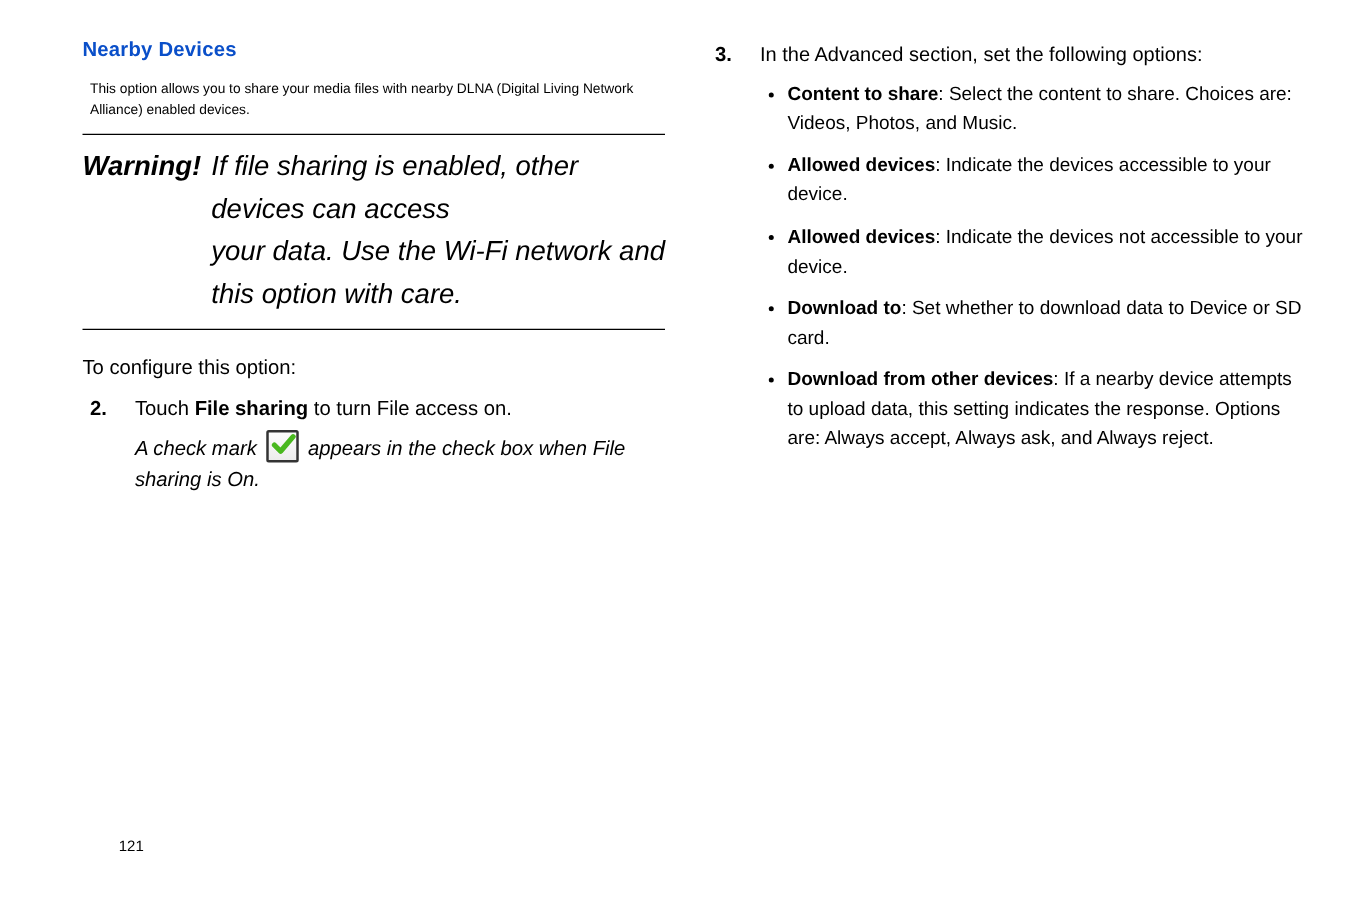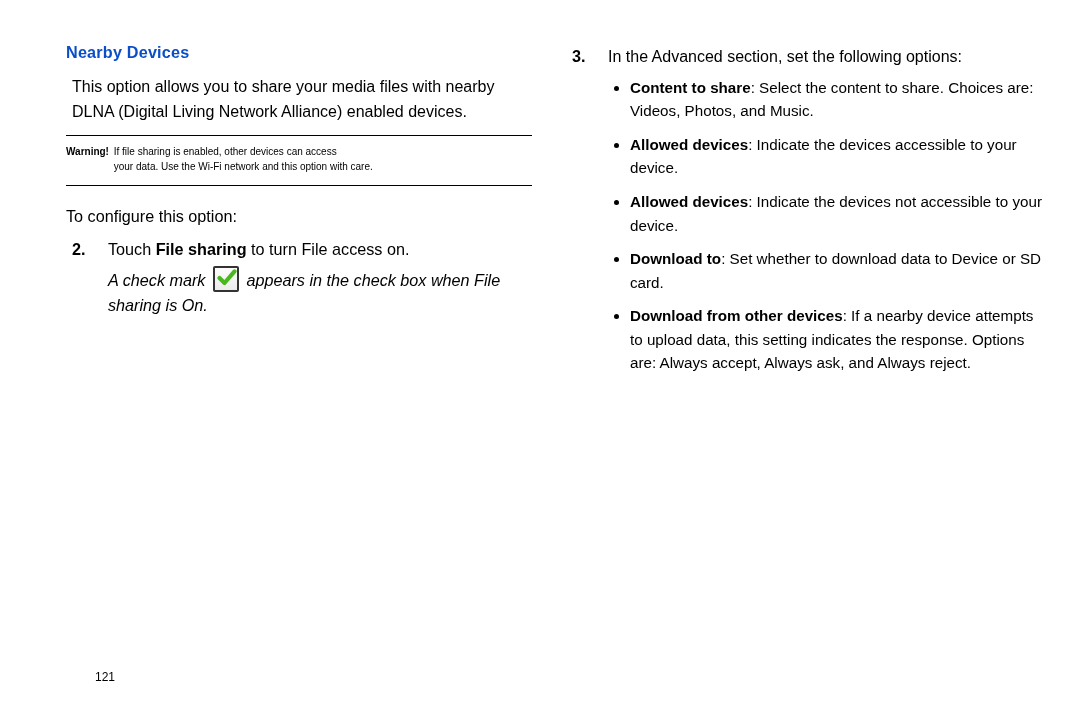--- a/index.html
+++ b/index.html
@@ -7,21 +7,21 @@
     padding: 0;
     width: 1080px;
     height: 720px;
     background: #fff;
     font-family: Arial, Helvetica, sans-serif;
     color: #000;
   }
   .page {
     display: flex;
     flex-direction: row;
-    padding: 40px 36px 0 66px;
+    padding: 28px 36px 0 66px;
     box-sizing: border-box;
     width: 100%;
     height: 100%;
     position: relative;
   }
   .col {
     flex: 1;
     font-size: 16.2px;
     line-height: 1.55;
   }
@@ -29,33 +29,34 @@
   .col-right { padding-left: 12px; padding-top: 4px;}
   .heading {
     color: #0a4fc9;
     font-weight: 700;
     font-size: 16.2px;
     letter-spacing: 0.2px;
     margin-bottom: 10px;
     font-family: Arial, Helvetica, sans-serif;
   }
   .intro {
-    font-size: 16px;
+    font-size: 11px;
     line-height: 1.55;
     margin: 0 0 10px 6px;
   }
   hr.rule {
     border: none;
     border-top: 1.5px solid #000;
     margin: 10px 0 8px 0;
   }
   .warning-block {
-    font-size: 10px;
+    font-size: 22px;
     line-height: 1.55;
     padding: 0 0 0 0;
+    font-style: italic;
   }
   .warning-row { display: flex; }
   .warning-row .w-label { font-weight: 700; flex: 0 0 auto; padding-right: 2px;}
   .warning-row .w-body { flex: 1; }
   .configure {
     margin-top: 18px;
     margin-bottom: 8px;
   }
   ol.steps {
     margin: 0 0 0 14px;

